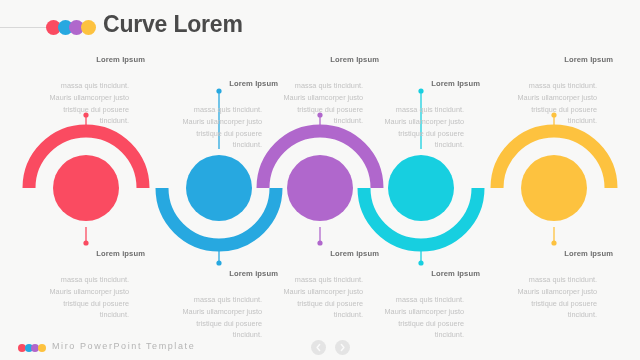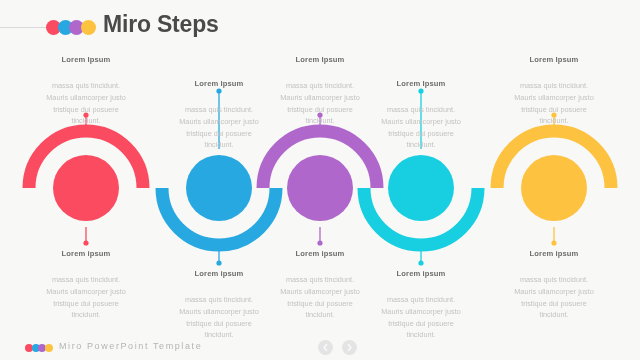--- a/index.html
+++ b/index.html
@@ -24,31 +24,31 @@
   #title{
     position:absolute;left:103px;top:11px;
     font-size:23px;font-weight:bold;color:#4A4A4A;
     letter-spacing:-0.2px;white-space:nowrap;
   }
 
   
   #wave{position:absolute;left:0;top:0;width:640px;height:360px;}
 
   
-  .tblock{position:absolute;width:118px;text-align:center;}
+  .tblock{position:absolute;width:118px;text-align:right;}
   .tb-title{
     font-size:7.6px;font-weight:bold;color:#6E6E6E;
     margin:0 0 2px 0;letter-spacing:0.1px;
   }
   .tb-body{
     font-size:7.3px;color:#C3C3C3;line-height:1.62;margin:16px;
   }
 
   
-  #footer{position:absolute;left:15px;top:336px;width:563px;height:24px;padding-left:44px;}
+  #footer{position:absolute;left:8px;top:336px;width:563px;height:24px;padding-left:44px;}
   #footer-dots{position:absolute;left:10px;top:8px;height:8px;}
   #footer-dots .fdot{
     position:absolute;top:0;width:8px;height:8px;border-radius:50%;
   }
   #footer-label{
     position:absolute;left:44px;top:5px;
     font-size:9px;color:#B4B4B4;letter-spacing:1.6px;white-space:nowrap;
   }
   .navbtn{
     position:absolute;top:4px;width:15px;height:15px;border-radius:50%;
@@ -64,21 +64,21 @@
 <div id="slide">
 
   <div id="header">
     <div id="header-rule"></div>
     <div id="header-dots">
         <div class="hdot" style="left: 0px; background: rgb(250, 75, 97);"></div>
         <div class="hdot" style="left: 11.5px; background: rgb(39, 168, 224);"></div>
         <div class="hdot" style="left: 23px; background: rgb(176, 103, 204);"></div>
         <div class="hdot" style="left: 34.5px; background: rgb(253, 194, 63);"></div>
       </div>
-    <div id="title">Miro Steps</div>
+    <div id="title">Curve Lorem</div>
   </div>
 
   <svg id="wave" viewBox="0 0 640 360" xmlns="http://www.w3.org/2000/svg">
     <g id="wave-arcs">
         <path d="M 29 188 A 57 57 0 0 1 143 188" fill="none" stroke="#FA4B61" stroke-width="13" stroke-linecap="butt"></path>
         <path d="M 162 188 A 57 57 0 0 0 276 188" fill="none" stroke="#27A8E0" stroke-width="13" stroke-linecap="butt"></path>
         <path d="M 263 188 A 57 57 0 0 1 377 188" fill="none" stroke="#B067CC" stroke-width="13" stroke-linecap="butt"></path>
         <path d="M 364 188 A 57 57 0 0 0 478 188" fill="none" stroke="#17CFE0" stroke-width="13" stroke-linecap="butt"></path>
         <path d="M 497 188 A 57 57 0 0 1 611 188" fill="none" stroke="#FDC23F" stroke-width="13" stroke-linecap="butt"></path>
       </g>

